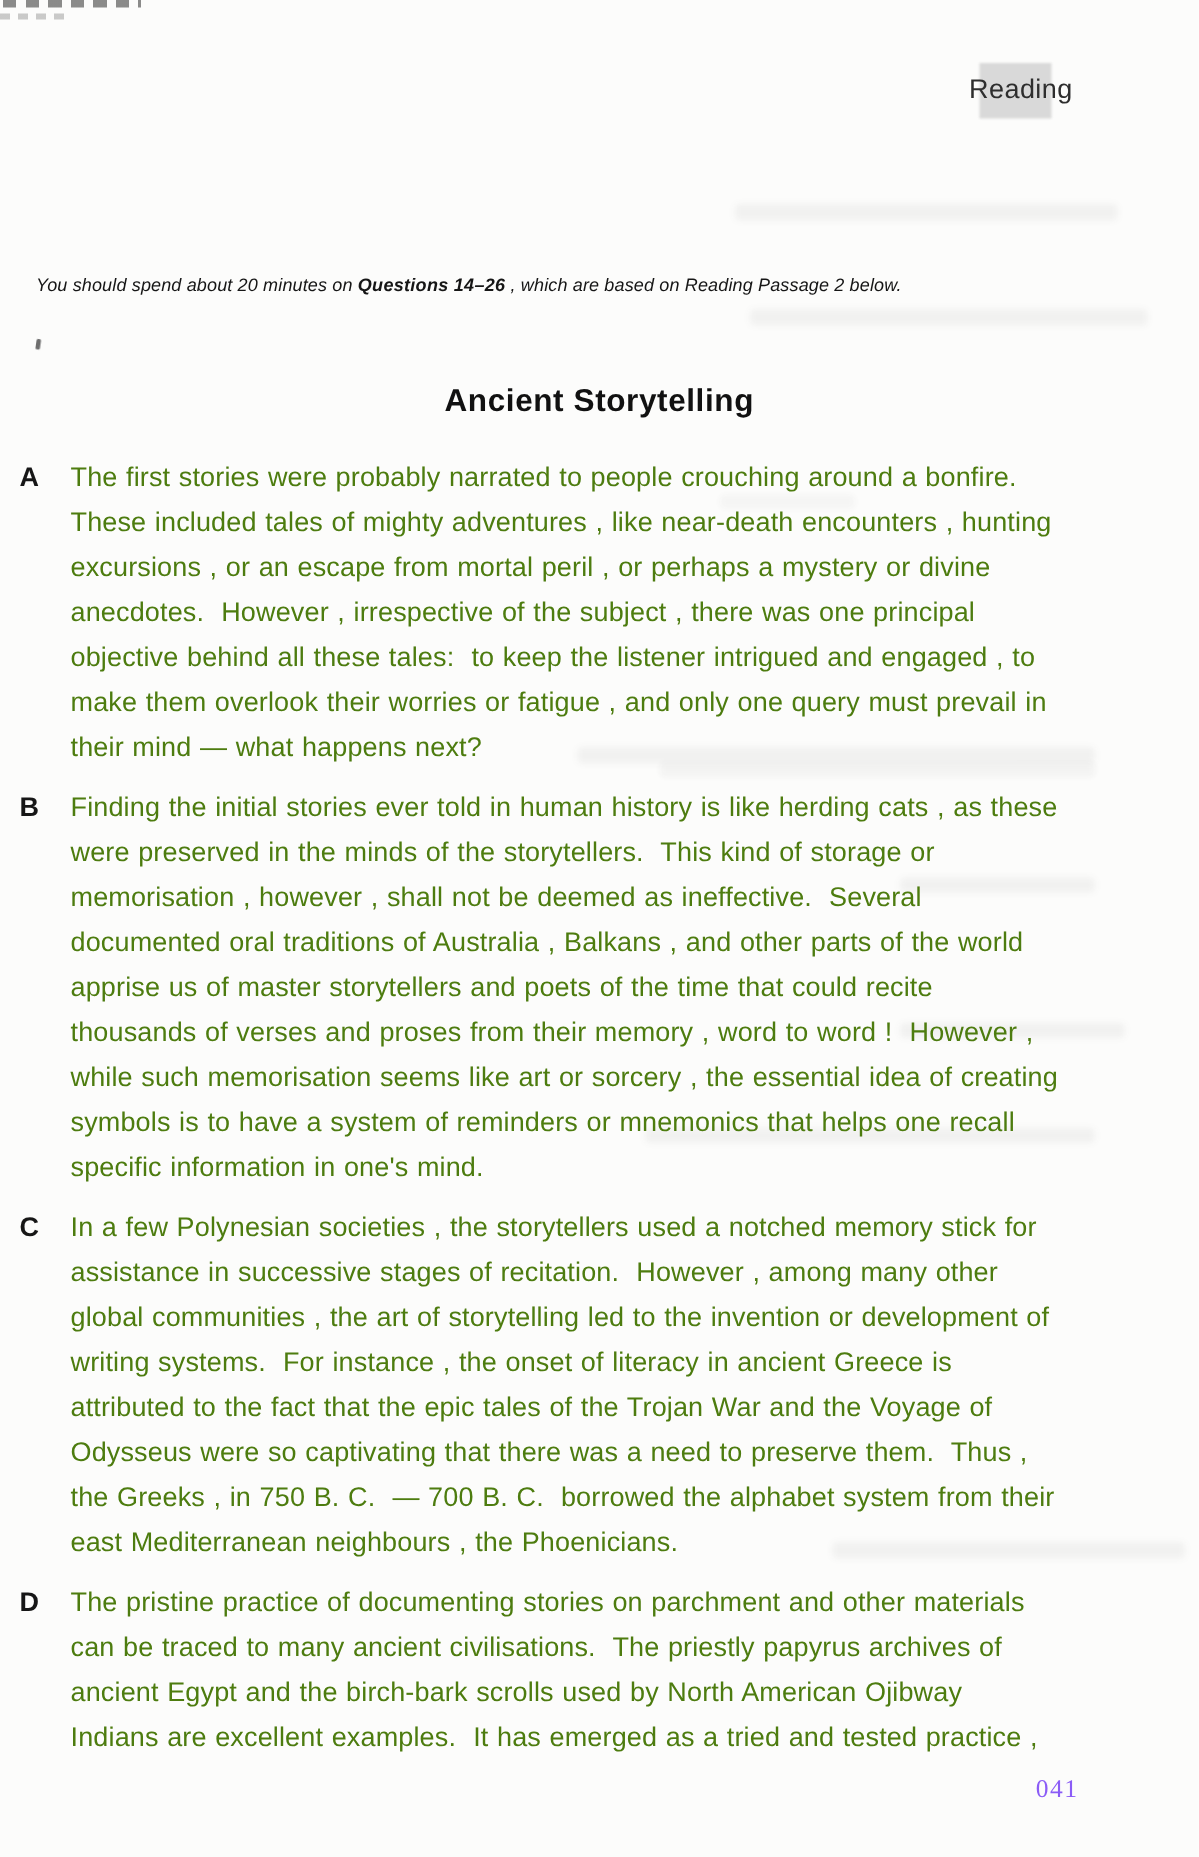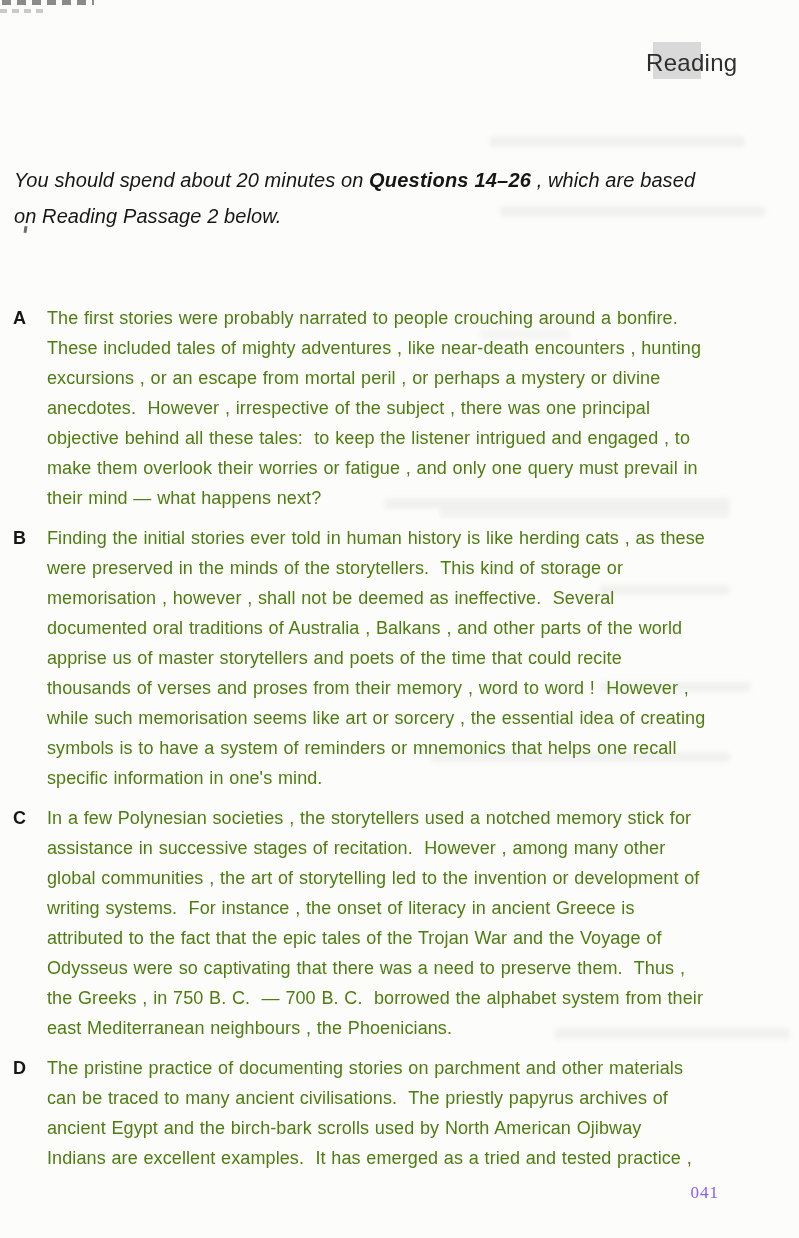--- a/index.html
+++ b/index.html
@@ -25,34 +25,34 @@
     filter:blur(.5px);
   }
 
   
   .reading-header{position:absolute;top:49px;right:83px;width:70px;height:32px;}
   .reading-hl{
     position:absolute;left:7px;top:-7px;width:48px;height:37px;
     background:#d9d9d9;filter:blur(.6px);
   }
   .reading-label{
-    position:relative;font-size:24px;color:#2e2e2e;letter-spacing:.3px;
+    position:relative;font-size:18px;color:#2e2e2e;letter-spacing:.3px;
   }
 
   
   .passage-heading{
     position:absolute;left:14px;top:127px;margin:0;
     font-size:23px;font-weight:bold;color:#111;
     letter-spacing:2.5px;word-spacing:7px;
   }
 
   
   .instruction{
-    position:absolute;left:14px;top:162px;width:692px;margin:0;
-    font-style:italic;font-size:20px;line-height:36px;color:#161616;
+    position:absolute;left:14px;top:162px;width:692px;margin:10px;
+    font-style:italic;font-size:12px;line-height:36px;color:#161616;
     letter-spacing:.1px;
   }
   .instruction strong{letter-spacing:.2px;}
 
   .artifact-dot{
     position:absolute;left:24px;top:226px;width:3px;height:7px;
     background:#6e6e6e;border-radius:1px;transform:rotate(8deg);filter:blur(.3px);
   }
 
   
@@ -118,20 +118,21 @@
   <div class="reading-header">
     <span class="reading-hl"></span>
     <span class="reading-label">Reading</span>
   </div>
 
 
   <p class="instruction"><span>You should spend about 20 minutes on </span><strong>Questions 14–26</strong><span> , which are based on Reading Passage 2 below.</span></p>
 
   <div class="artifact-dot"></div>
 
+  <h2 class="passage-title">Ancient Storytelling</h2>
 
   <div class="paragraphs">
       <div class="para">
         <div class="para-label">A</div>
         <div class="para-text">The first stories were probably narrated to people crouching around a bonfire.
 These included tales of mighty adventures , like near-death encounters , hunting
 excursions , or an escape from mortal peril , or perhaps a mystery or divine
 anecdotes.  However , irrespective of the subject , there was one principal
 objective behind all these tales:  to keep the listener intrigued and engaged , to
 make them overlook their worries or fatigue , and only one query must prevail in

